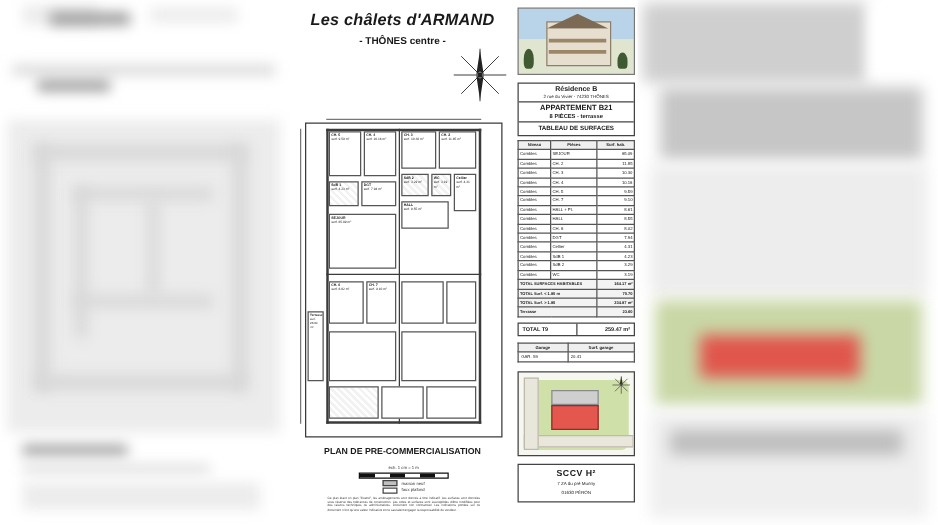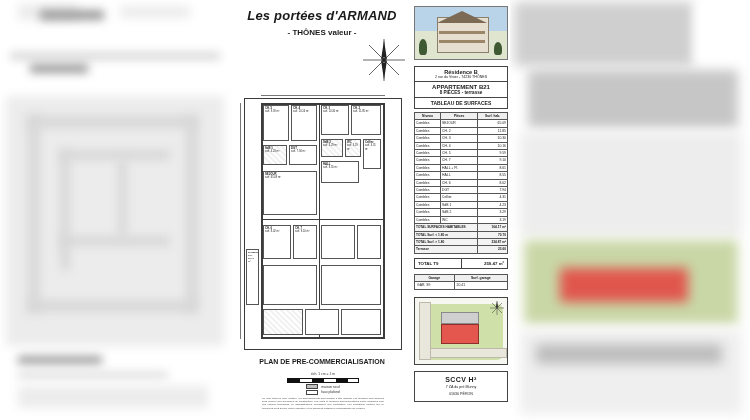--- a/index.html
+++ b/index.html
@@ -177,22 +177,22 @@
     <div class="bl-strip" style="left:60px;top:150px;width:110px;height:10px;"></div>
     <div class="bl-strip" style="left:60px;top:236px;width:110px;height:10px;"></div>
     <div class="bl-strip" style="left:118px;top:160px;width:9px;height:76px;"></div>
     <div class="bl-strip dark" style="left:18px;top:356px;width:84px;height:8px;"></div>
     <div class="bl-strip" style="left:18px;top:372px;width:150px;height:6px;"></div>
     <div class="bl-strip light" style="left:18px;top:386px;width:190px;height:22px;"></div>
   </div>
 
   <div class="plan-wrap">
 
-    <div class="title-main">Les portées d'ARMAND</div>
-    <div class="title-sub">- THÔNES valeur -</div>
+    <div class="title-main">Les châlets d'ARMAND</div>
+    <div class="title-sub">- THÔNES centre -</div>
 
     <svg class="compass" viewBox="0 0 48 48">
       <g stroke="#222" stroke-width="0.7" fill="none">
         <line x1="24" y1="3" x2="24" y2="45"></line>
         <line x1="3" y1="24" x2="45" y2="24"></line>
         <line x1="9" y1="9" x2="39" y2="39"></line>
         <line x1="39" y1="9" x2="9" y2="39"></line>
       </g>
       <polygon points="24,4 27,24 24,21 21,24" fill="#222"></polygon>
       <polygon points="24,44 21,24 24,27 27,24" fill="#222"></polygon>

